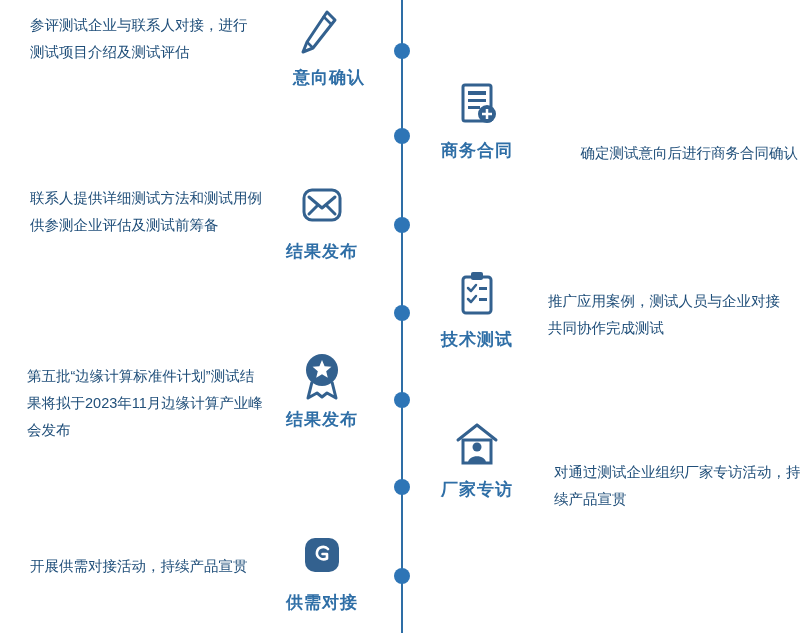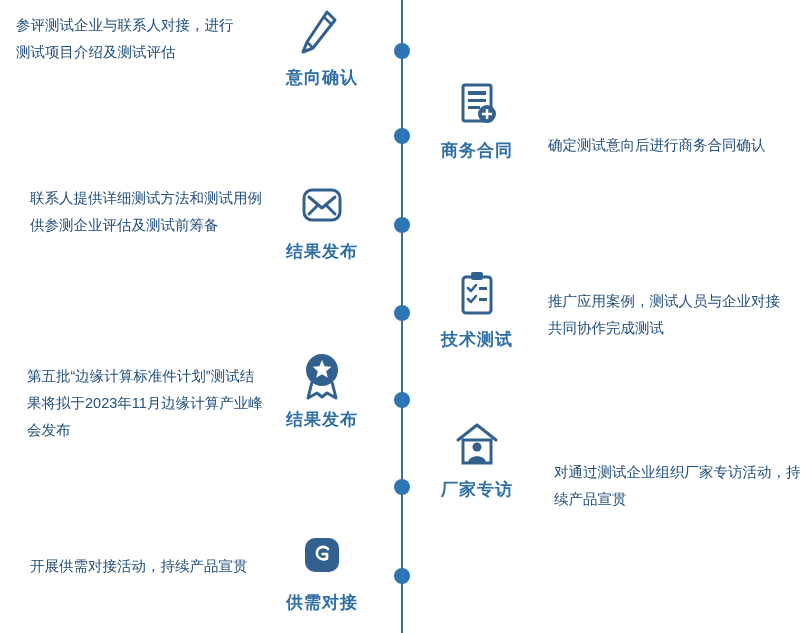--- a/index.html
+++ b/index.html
@@ -77,46 +77,46 @@
   <div class="axis-line"></div>
 
   <div class="node-dot" style="left:402px; top:51px;"></div>
   <div class="node-dot" style="left:402px; top:136px;"></div>
   <div class="node-dot" style="left:402px; top:225px;"></div>
   <div class="node-dot" style="left:402px; top:313px;"></div>
   <div class="node-dot" style="left:402px; top:400px;"></div>
   <div class="node-dot" style="left:402px; top:487px;"></div>
   <div class="node-dot" style="left:402px; top:576px;"></div>
 
-  <div class="icon-box" style="left:279px; top:8px;">
+  <div class="icon-box" style="left:279px; top:8px;text-align:right;">
     <span class="icon-glyph">
       <svg width="50" height="52" viewBox="0 0 50 52">
         <path d="M30 4 L38 12 L16 40 L6 44 L10 34 Z" fill="none" stroke="#33618f" stroke-width="3" stroke-linejoin="round"></path>
         <path d="M26 8 L34 16" stroke="#33618f" stroke-width="2.5"></path>
         <path d="M10 34 L16 40" stroke="#33618f" stroke-width="2.5"></path>
       </svg>
     </span>
     <span class="icon-label">意向确认</span>
   </div>
-  <div class="desc left" style="left:16px; top:12px; width:230px;">参评测试企业与联系人对接，进行测试项目介绍及测试评估</div>
+  <div class="desc left" style="left:30px; top:12px; width:230px;">参评测试企业与联系人对接，进行测试项目介绍及测试评估</div>
 
   <div class="icon-box" style="left:434px; top:81px;">
     <span class="icon-glyph">
       <svg width="46" height="50" viewBox="0 0 46 50">
         <rect x="9" y="4" width="28" height="36" rx="2" fill="none" stroke="#33618f" stroke-width="3"></rect>
         <rect x="14" y="10" width="18" height="4" fill="#33618f"></rect>
         <rect x="14" y="18" width="18" height="3" fill="#33618f"></rect>
         <rect x="14" y="25" width="12" height="3" fill="#33618f"></rect>
         <circle cx="33" cy="33" r="9" fill="#33618f"></circle>
         <path d="M33 28 V38 M28 33 H38" stroke="#ffffff" stroke-width="2.5"></path>
       </svg>
     </span>
     <span class="icon-label">商务合同</span>
   </div>
-  <div class="desc right" style="left:548px; top:132px; width:250px;">确定测试意向后进行商务合同确认</div>
+  <div class="desc right" style="left:548px; top:140px; width:250px;text-align:right;">确定测试意向后进行商务合同确认</div>
 
   <div class="icon-box" style="left:279px; top:182px;">
     <span class="icon-glyph">
       <svg width="50" height="48" viewBox="0 0 50 48">
         <rect x="7" y="8" width="36" height="30" rx="8" fill="none" stroke="#33618f" stroke-width="3"></rect>
         <path d="M12 15 L25 26 L38 15" fill="none" stroke="#33618f" stroke-width="3" stroke-linecap="round" stroke-linejoin="round"></path>
         <path d="M12 32 L20 24 M38 32 L30 24" fill="none" stroke="#33618f" stroke-width="3" stroke-linecap="round"></path>
       </svg>
     </span>
     <span class="icon-label">结果发布</span>

